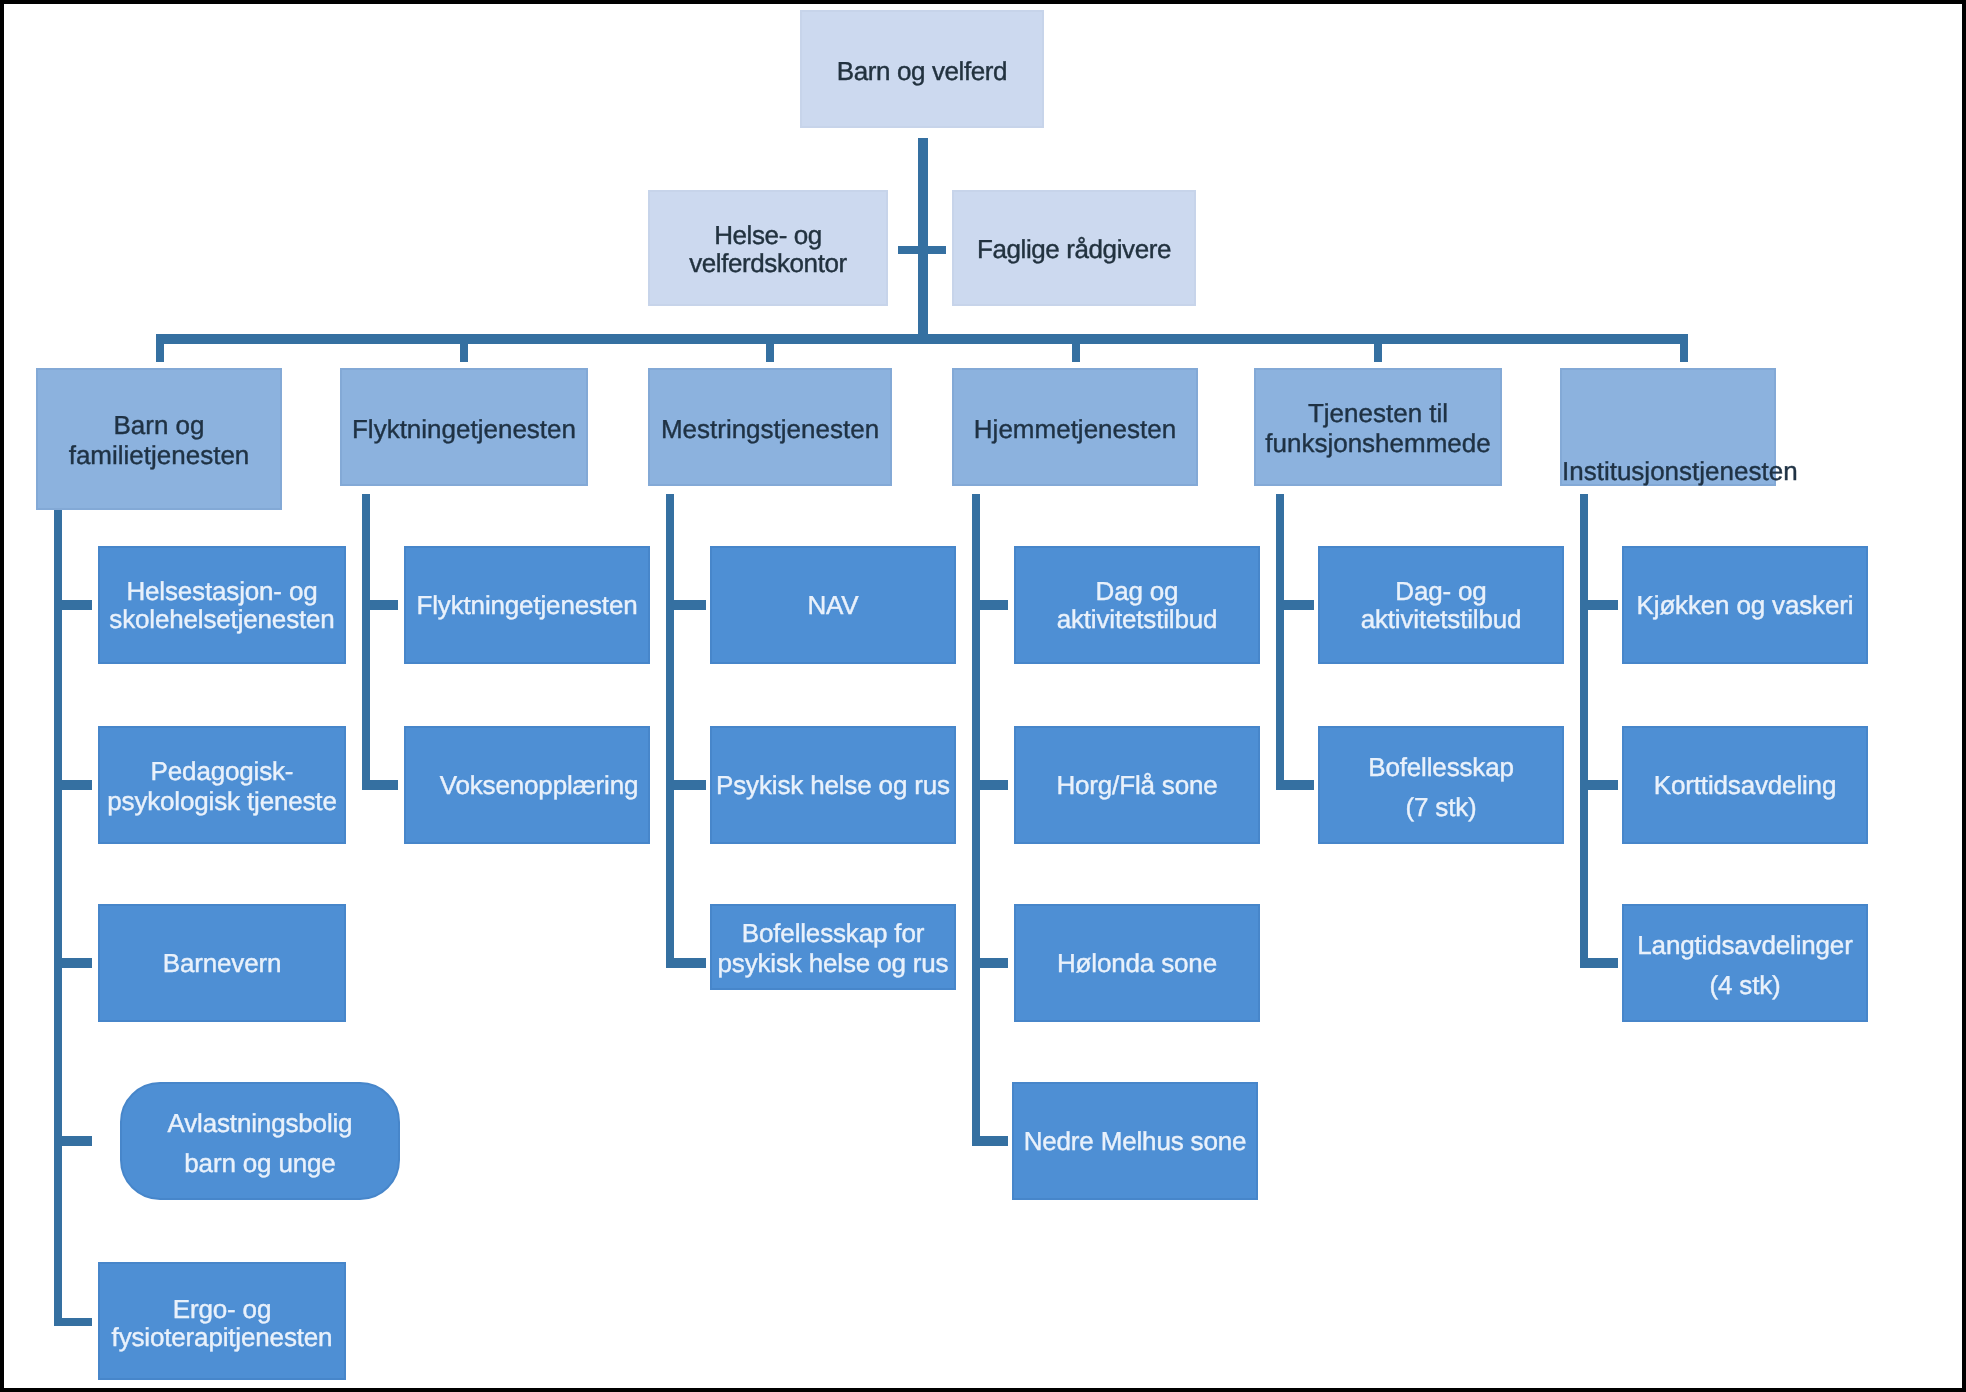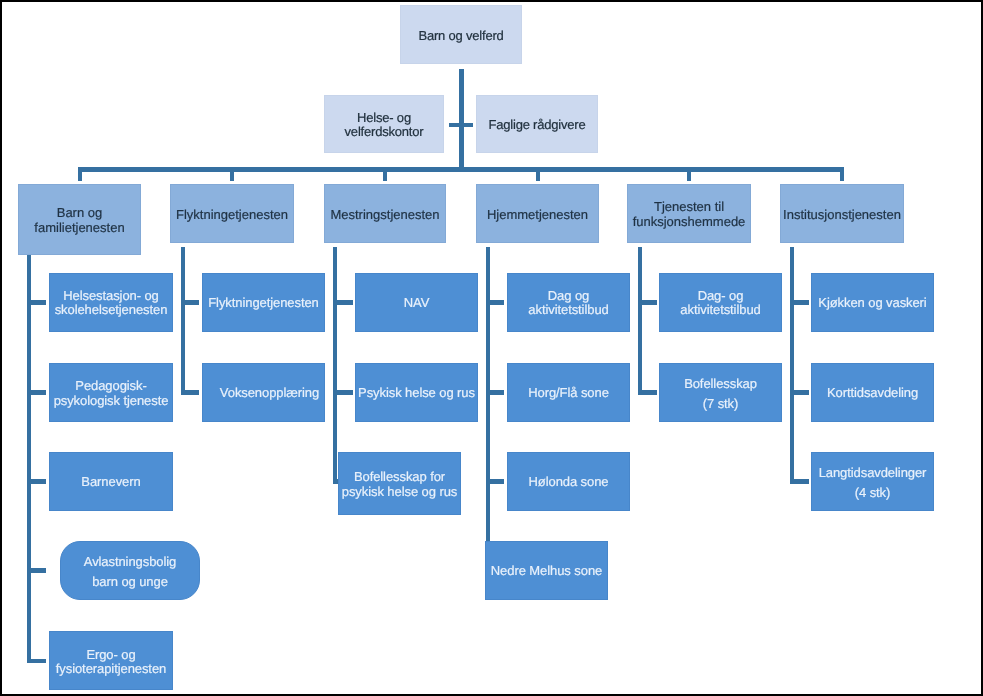--- a/index.html
+++ b/index.html
@@ -87,21 +87,21 @@
   </div>
   <div class="node lvl3" style="left:322px;top:182px;width:122px;height:59px;">
     <span>Mestringstjenesten</span>
   </div>
   <div class="node lvl3" style="left:474px;top:182px;width:123px;height:59px;">
     <span>Hjemmetjenesten</span>
   </div>
   <div class="node lvl3" style="left:625px;top:182px;width:124px;height:59px;">
     <span><span>Tjenesten til</span><br><span>funksjonshemmede</span></span>
   </div>
-  <div class="node lvl3" style="left:778px;top:182px;width:124px;height:59px;">
+  <div class="node lvl3" style="left:778px;top:182px;width:108px;height:59px;align-items:flex-end;">
     <span>Institusjonstjenesten</span>
   </div>
 
   <div class="node leaf" style="left:47px;top:270.6px;width:124px;height:59px;">
     <span><span>Helsestasjon- og</span><br><span>skolehelsetjenesten</span></span>
   </div>
   <div class="node leaf" style="left:47px;top:360.7px;width:124px;height:59px;">
     <span><span>Pedagogisk-</span><br><span>psykologisk tjeneste</span></span>
   </div>
   <div class="node leaf" style="left:47px;top:449.8px;width:124px;height:59px;">
@@ -120,34 +120,34 @@
   <div class="node leaf" style="left:200px;top:360.7px;width:123px;height:59px;padding-left:12px;">
     <span>Voksenopplæring</span>
   </div>
 
   <div class="node leaf" style="left:353px;top:270.6px;width:123px;height:59px;">
     <span>NAV</span>
   </div>
   <div class="node leaf" style="left:353px;top:360.7px;width:123px;height:59px;">
     <span>Psykisk helse og rus</span>
   </div>
-  <div class="node leaf" style="left:336px;top:449.8px;width:123px;height:63px;">
+  <div class="node leaf" style="left:353px;top:449.8px;width:123px;height:43px;">
     <span><span>Bofellesskap for</span><br><span>psykisk helse og rus</span></span>
   </div>
 
   <div class="node leaf" style="left:505px;top:270.6px;width:123px;height:59px;">
     <span><span>Dag og</span><br><span>aktivitetstilbud</span></span>
   </div>
   <div class="node leaf" style="left:505px;top:360.7px;width:123px;height:59px;">
     <span>Horg/Flå sone</span>
   </div>
   <div class="node leaf" style="left:505px;top:449.8px;width:123px;height:59px;">
     <span>Hølonda sone</span>
   </div>
-  <div class="node leaf" style="left:483px;top:538.8px;width:123px;height:59px;">
+  <div class="node leaf" style="left:504px;top:538.8px;width:123px;height:59px;">
     <span>Nedre Melhus sone</span>
   </div>
 
   <div class="node leaf" style="left:657px;top:270.6px;width:123px;height:59px;">
     <span><span>Dag- og</span><br><span>aktivitetstilbud</span></span>
   </div>
   <div class="node leaf wide" style="left:657px;top:360.7px;width:123px;height:59px;">
     <span><span>Bofellesskap</span><br><span>(7 stk)</span></span>
   </div>
 

